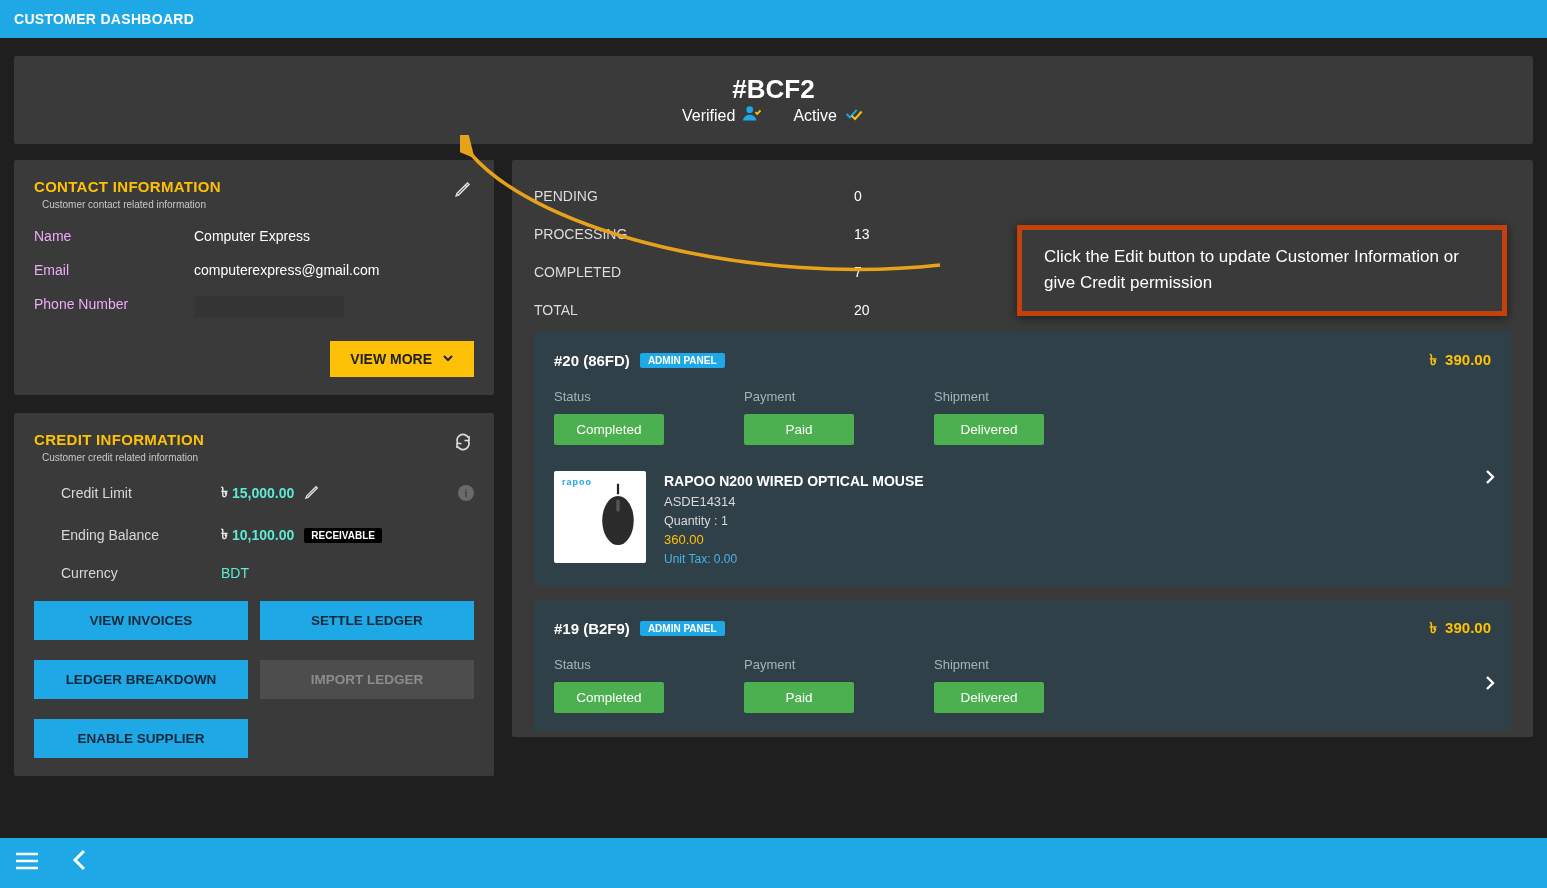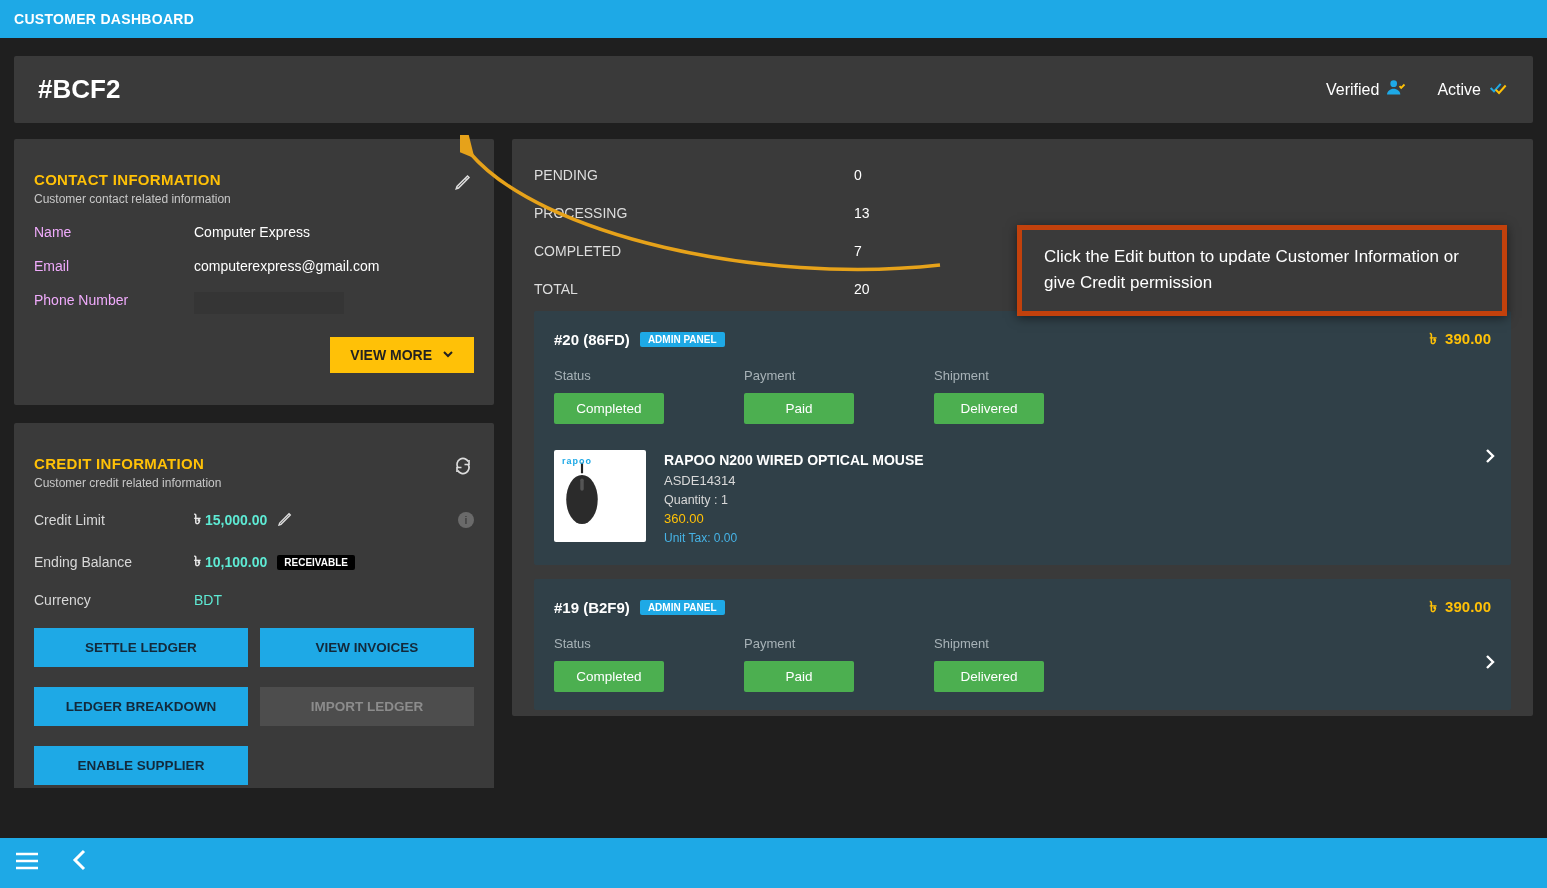--- a/index.html
+++ b/index.html
@@ -29,54 +29,55 @@
     overflow: hidden;
   }
   .header-row {
     background: #3a3a3a;
     border-radius: 2px;
     padding: 18px 24px;
     display: flex;
     align-items: center;
     justify-content: space-between;
     margin-bottom: 16px;
+    flex-direction: column;
   }
   .header-row h1 { font-size: 26px; font-weight: 600; color: #fff;}
   .status-pair { display:flex; align-items:center; gap: 30px; font-size:16px; }
   .status-pair .item { display:flex; align-items:center; gap:8px; color:#fff; }
   .icon-user { color:#1ea9e6; font-size:18px; }
   .grid {
     display: grid;
     grid-template-columns: 480px 1fr;
     gap: 18px;
   }
   .panel {
     background: #3a3a3a;
     border-radius: 2px;
-    padding: 32px 20px;
+    padding: 18px 20px;
   }
   .panel + .panel { margin-top: 18px; }
   .panel-title { color: #ffc107; font-size: 15px; font-weight:600; letter-spacing:.3px; }
-  .panel-sub { color: #c8c8c8; font-size: 12px; margin-top: 4px; }
+  .panel-sub { color: #c8c8c8; font-size: 10px; margin-top: 4px; margin-left: 8px; }
   .panel-head { display:flex; justify-content:space-between; align-items:flex-start; }
   .edit-icon, .refresh-icon, .info-icon {
     width:22px; height:22px; display:inline-flex; align-items:center; justify-content:center;
     cursor:pointer; color:#ddd;
   }
   .kv { display:flex; margin-top:18px; font-size:14px; }
   .kv .k { width:160px; color:#f0abfc; }
   .kv .v { color:#fff; }
   .phone-blank { display:inline-block; width:150px; height:22px; background:#353535; }
   .viewmore {
     background:#ffc107; color:#222; border:none; padding:10px 20px;
     font-size:14px; font-weight:600; display:flex; align-items:center; gap:10px;
     float:right; margin-top:20px; cursor:pointer;
   }
   .clearfix::after{content:"";display:block;clear:both;}
-  .credit-row { display:flex; align-items:center; margin-top:18px; font-size:14px; }
+  .credit-row { display:flex; align-items:center; margin-top:18px; font-size:14px;margin-left:27px; }
   .credit-row .k { width:160px; color:#d8d8d8; }
   .credit-row .v { color:#5eead4; font-weight:600; }
   .taka { font-family: Arial; font-weight:600; margin-right:4px;}
   .pencil-sm { margin-left:10px; cursor:pointer; }
   .info-dot { margin-left:auto; width:16px;height:16px;border-radius:50%;background:#6a6a6a;color:#2c2c2c;font-size:11px;display:inline-flex;align-items:center;justify-content:center;}
   .tag-recv { background:#000000; color:#fff; font-size:10px; font-weight:700; padding:2px 7px; border-radius:2px; margin-left:10px;}
   .btn-row { display:flex; gap:12px; margin-top:20px; }
   .btn {
     flex:1; padding:12px 8px; font-size:13.5px; font-weight:600; text-align:center;
     border:none; cursor:pointer; background:#1ea9e6; color:#13293b;
@@ -100,21 +101,21 @@
   .triad .col { }
   .triad .lab { color:#a7b2b7; font-size:13px; margin-bottom:10px;}
   .chip { background:#4caf50; color:#fff; font-size:13.5px; padding:8px 0; width:110px; text-align:center; border-radius:2px;}
   .expand-arrow {
     position:absolute; right:16px; top:50%; transform:translateY(10px);
     color:#fff; font-size:18px; cursor:pointer;
   }
   .product-row { display:flex; gap:18px; margin-top:26px; }
   .thumb {
     width:92px; height:92px; background:#fff; border-radius:2px;
-    display:flex; flex-direction:column; align-items:flex-start; justify-content:center;
+    display:flex; flex-direction:column; align-items:flex-end; justify-content:center;
     position:relative;
   }
   .thumb .brand { position:absolute; top:6px; left:8px; color:#1ea9e6; font-size:9px; font-weight:700; letter-spacing:1px;}
   .thumb svg { width:56px; height:70px; }
   .prod-meta { font-size:13px; color:#fff; line-height:1.5;}
   .prod-meta .name { font-weight:600; font-size:14px;}
   .prod-meta .sku { color:#d8d8d8;}
   .prod-meta .qty { color:#d8d8d8; font-size:12.5px;}
   .prod-meta .price { color:#ffc107; font-size:13px;}
   .prod-meta .tax { color:#46b3e6; font-size:12px;}
@@ -242,22 +243,22 @@
           <span class="v">10,100.00</span>
           <span class="tag-recv">RECEIVABLE</span>
         </div>
 
         <div class="credit-row">
           <div class="k">Currency</div>
           <span class="v" style="font-weight:400">BDT</span>
         </div>
 
         <div class="btn-row">
+          <button class="btn">VIEW INVOICES</button>
           <button class="btn">SETTLE LEDGER</button>
-          <button class="btn">VIEW INVOICES</button>
         </div>
         <div class="btn-row">
           <button class="btn">LEDGER BREAKDOWN</button>
           <button class="btn disabled">IMPORT LEDGER</button>
         </div>
         <div class="btn-row">
           <button class="btn single">ENABLE SUPPLIER</button>
         </div>
       </div>
     </div>

